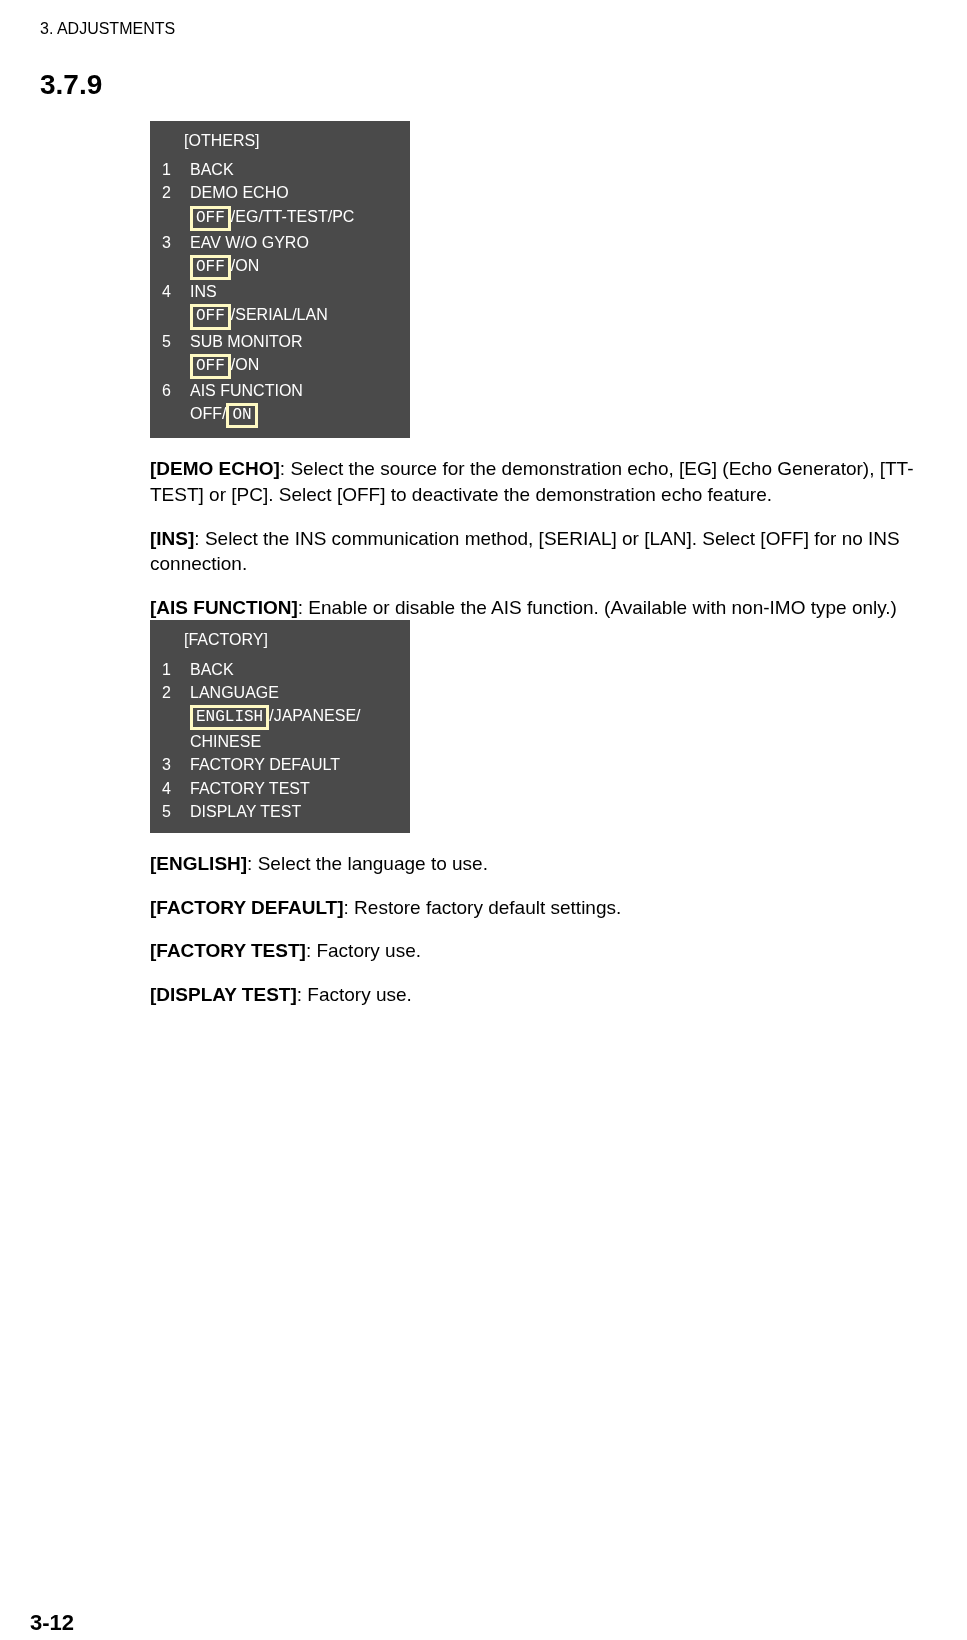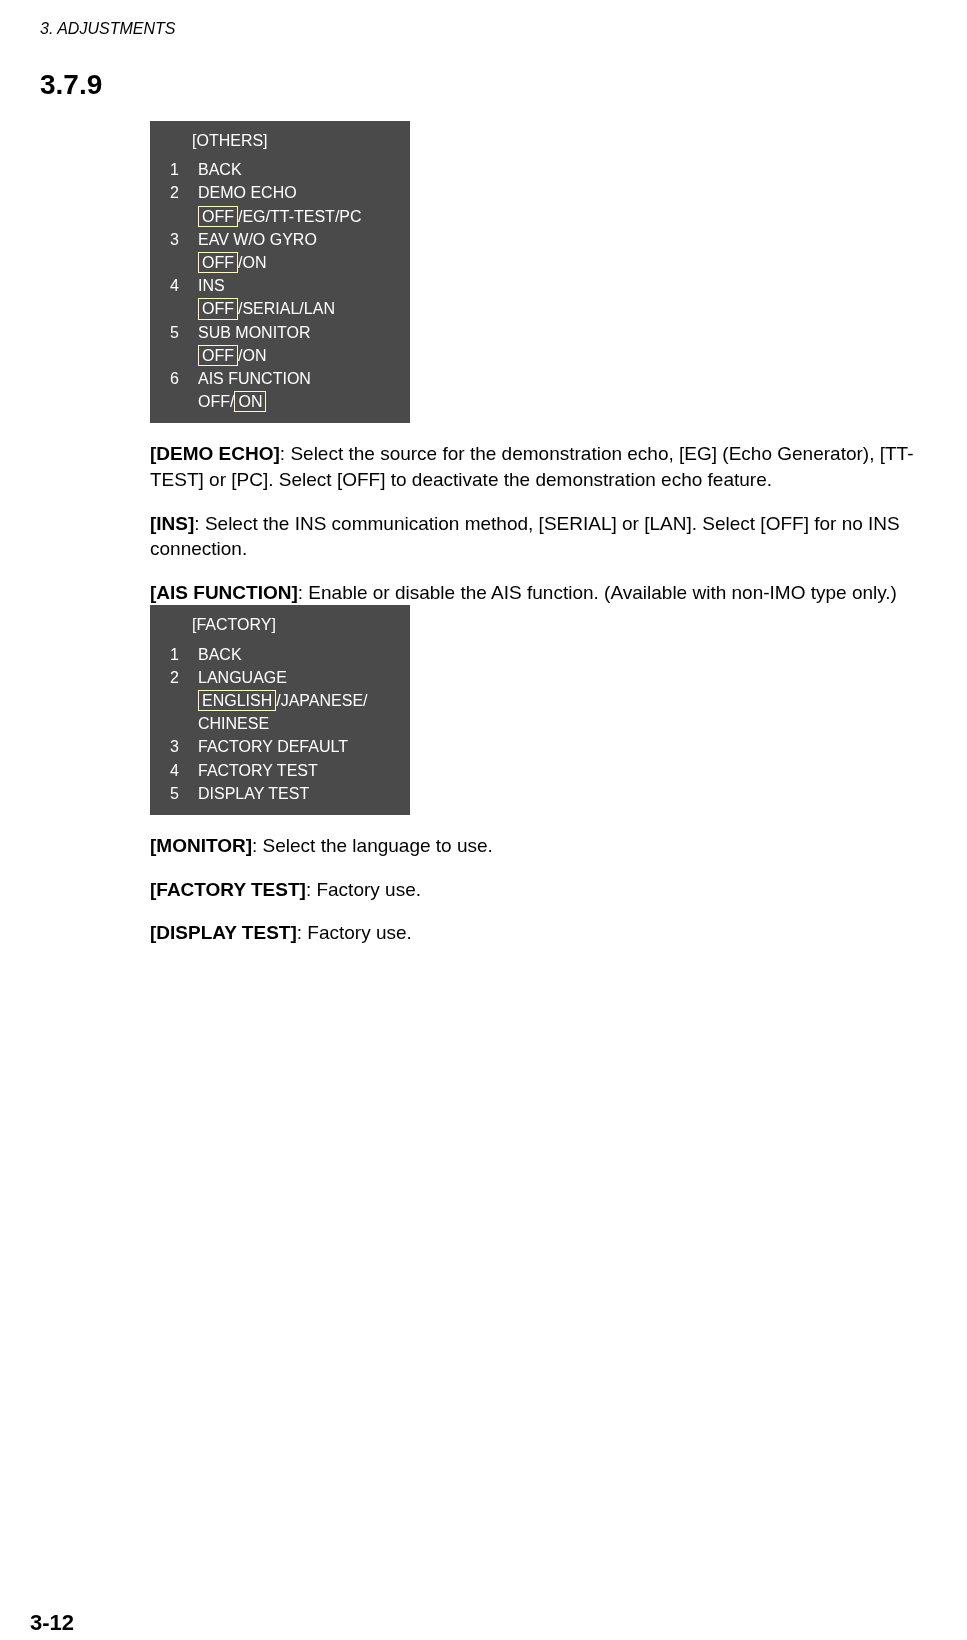--- a/index.html
+++ b/index.html
@@ -12,21 +12,20 @@
   .page {
     width: 967px;
     min-height: 1640px;
     box-sizing: border-box;
     padding: 20px 40px 30px 40px;
     position: relative;
   }
   .top-header {
     font-size: 16px;
     margin-bottom: 30px;
-    font-style: italic;
   }
   .section-title {
     display: flex;
     align-items: baseline;
     margin-top: 31px;
     margin-bottom: 20px;
   }
   .section-num {
     font-size: 28px;
     font-weight: bold;
@@ -34,21 +33,21 @@
   }
   .section-name {
     font-size: 28px;
     font-weight: bold;
   }
   .menu-box {
     background: #4a4a4a;
     color: #fff;
     width: 260px;
     margin-left: 110px;
-    padding: 8px 12px 10px 20px;
+    padding: 8px 12px 10px 12px;
     font-size: 16px;
     line-height: 1.45;
     box-sizing: border-box;
   }
   .menu-title {
     margin-left: 22px;
     margin-bottom: 6px;
   }
   .menu-row {
     display: flex;
@@ -57,24 +56,25 @@
     width: 28px;
     flex: 0 0 28px;
   }
   .menu-label {
     flex: 1 1 auto;
   }
   .menu-opt {
     margin-left: 28px;
   }
   .boxed {
-    border: 1px solid #fef9c3;
+    border: 3px solid #fef9c3;
     padding: 0 3px;
     display: inline-block;
     line-height: 1.2;
+    font-family: Liberation Mono, monospace;
   }
   .para {
     font-size: 19px;
     line-height: 1.35;
     margin: 18px 0 0 110px;
   }
   .para b {
     font-weight: bold;
   }
   .page-num {
@@ -183,21 +183,24 @@
       <span class="menu-idx">4</span>
       <span class="menu-label">FACTORY TEST</span>
     </div>
     <div class="menu-row">
       <span class="menu-idx">5</span>
       <span class="menu-label">DISPLAY TEST</span>
     </div>
   </div>
 
   <div class="para">
-    <b>[MONITOR]</b><span>: Select the language to use.</span>
+    <b>[ENGLISH]</b><span>: Select the language to use.</span>
+  </div>
+  <div class="para">
+    <b>[FACTORY DEFAULT]</b><span>: Restore factory default settings.</span>
   </div>
   <div class="para">
     <b>[FACTORY TEST]</b><span>: Factory use.</span>
   </div>
   <div class="para">
     <b>[DISPLAY TEST]</b><span>: Factory use.</span>
   </div>
 
   <div class="page-num">3-12</div>
 </div>

